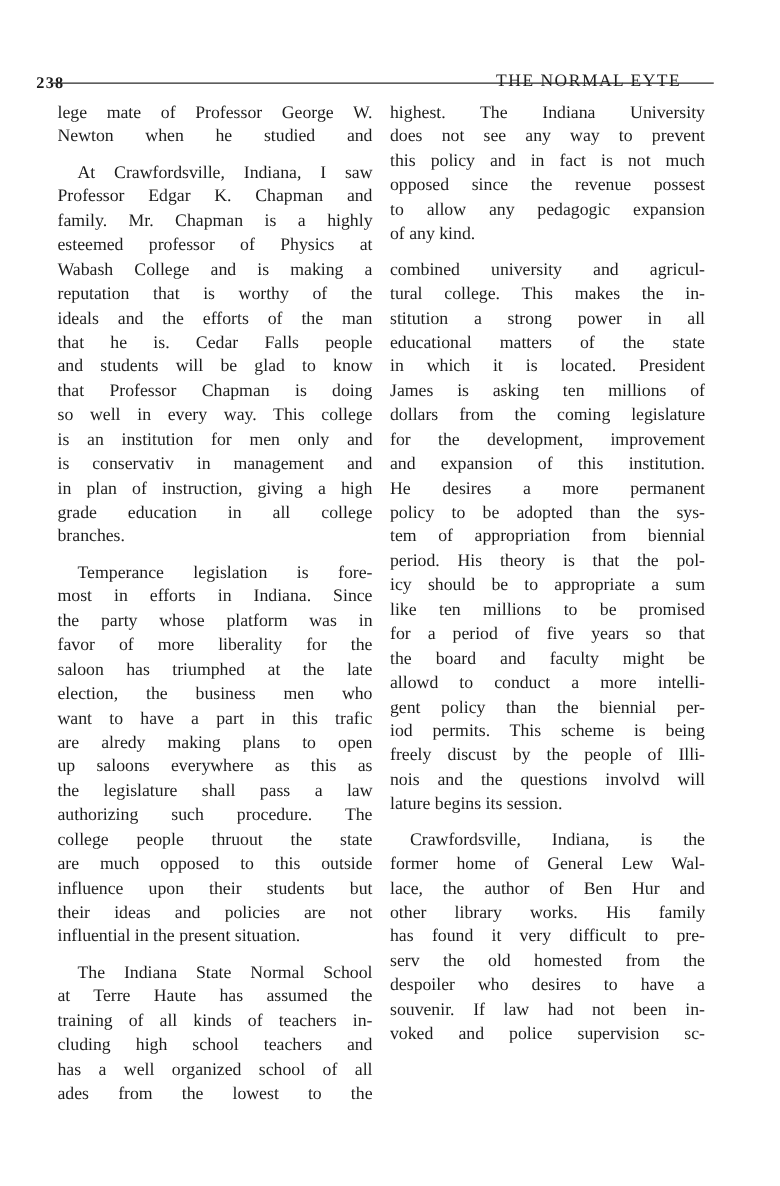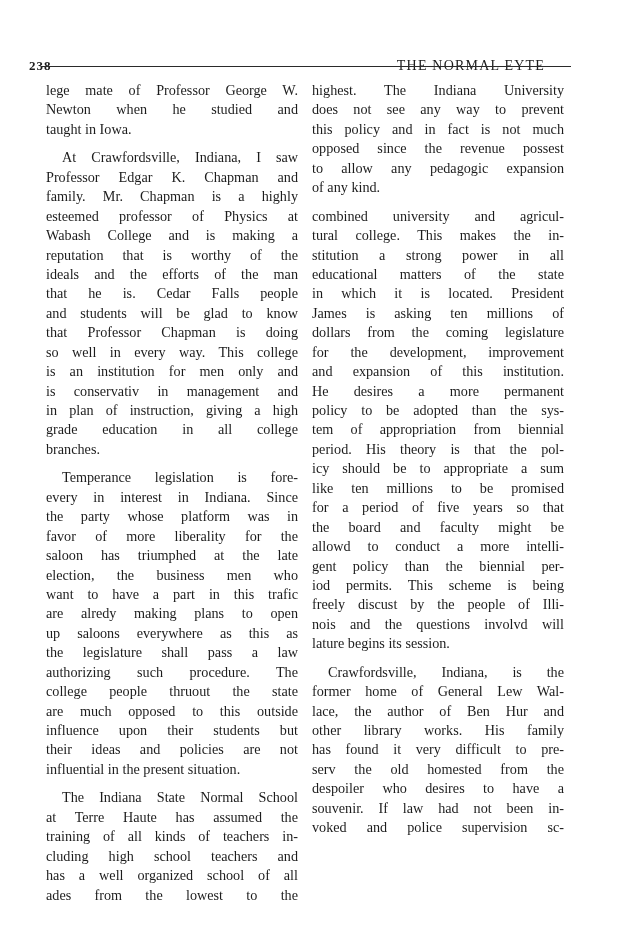--- a/index.html
+++ b/index.html
@@ -84,21 +84,20 @@
 <div class="page-header">
   <span class="page-number">238</span>
   <div class="journal-title">THE NORMAL EYTE</div>
 </div>
 <div class="header-rule"></div>
 
 <div class="column col-left">
     <div class="paragraph">
       <span class="line">lege mate of Professor George W.</span>
       <span class="line">Newton when he studied and</span>
-      <span class="line last">taught in Iowa.</span>
     </div>
     <span class="para-gap"></span>
     <div class="paragraph">
       <span class="line indent">At Crawfordsville, Indiana, I saw</span>
       <span class="line">Professor Edgar K. Chapman and</span>
       <span class="line">family. Mr. Chapman is a highly</span>
       <span class="line">esteemed professor of Physics at</span>
       <span class="line">Wabash College and is making a</span>
       <span class="line">reputation that is worthy of the</span>
       <span class="line">ideals and the efforts of the man</span>
@@ -108,21 +107,21 @@
       <span class="line">so well in every way. This college</span>
       <span class="line">is an institution for men only and</span>
       <span class="line">is conservativ in management and</span>
       <span class="line">in plan of instruction, giving a high</span>
       <span class="line">grade education in all college</span>
       <span class="line last">branches.</span>
     </div>
     <span class="para-gap"></span>
     <div class="paragraph">
       <span class="line indent">Temperance legislation is fore-</span>
-      <span class="line">every in interest in Indiana. Since</span>
+      <span class="line">most in efforts in Indiana. Since</span>
       <span class="line">the party whose platform was in</span>
       <span class="line">favor of more liberality for the</span>
       <span class="line">saloon has triumphed at the late</span>
       <span class="line">election, the business men who</span>
       <span class="line">want to have a part in this trafic</span>
       <span class="line">are alredy making plans to open</span>
       <span class="line">up saloons everywhere as this as</span>
       <span class="line">the legislature shall pass a law</span>
       <span class="line">authorizing such procedure. The</span>
       <span class="line">college people thruout the state</span>

